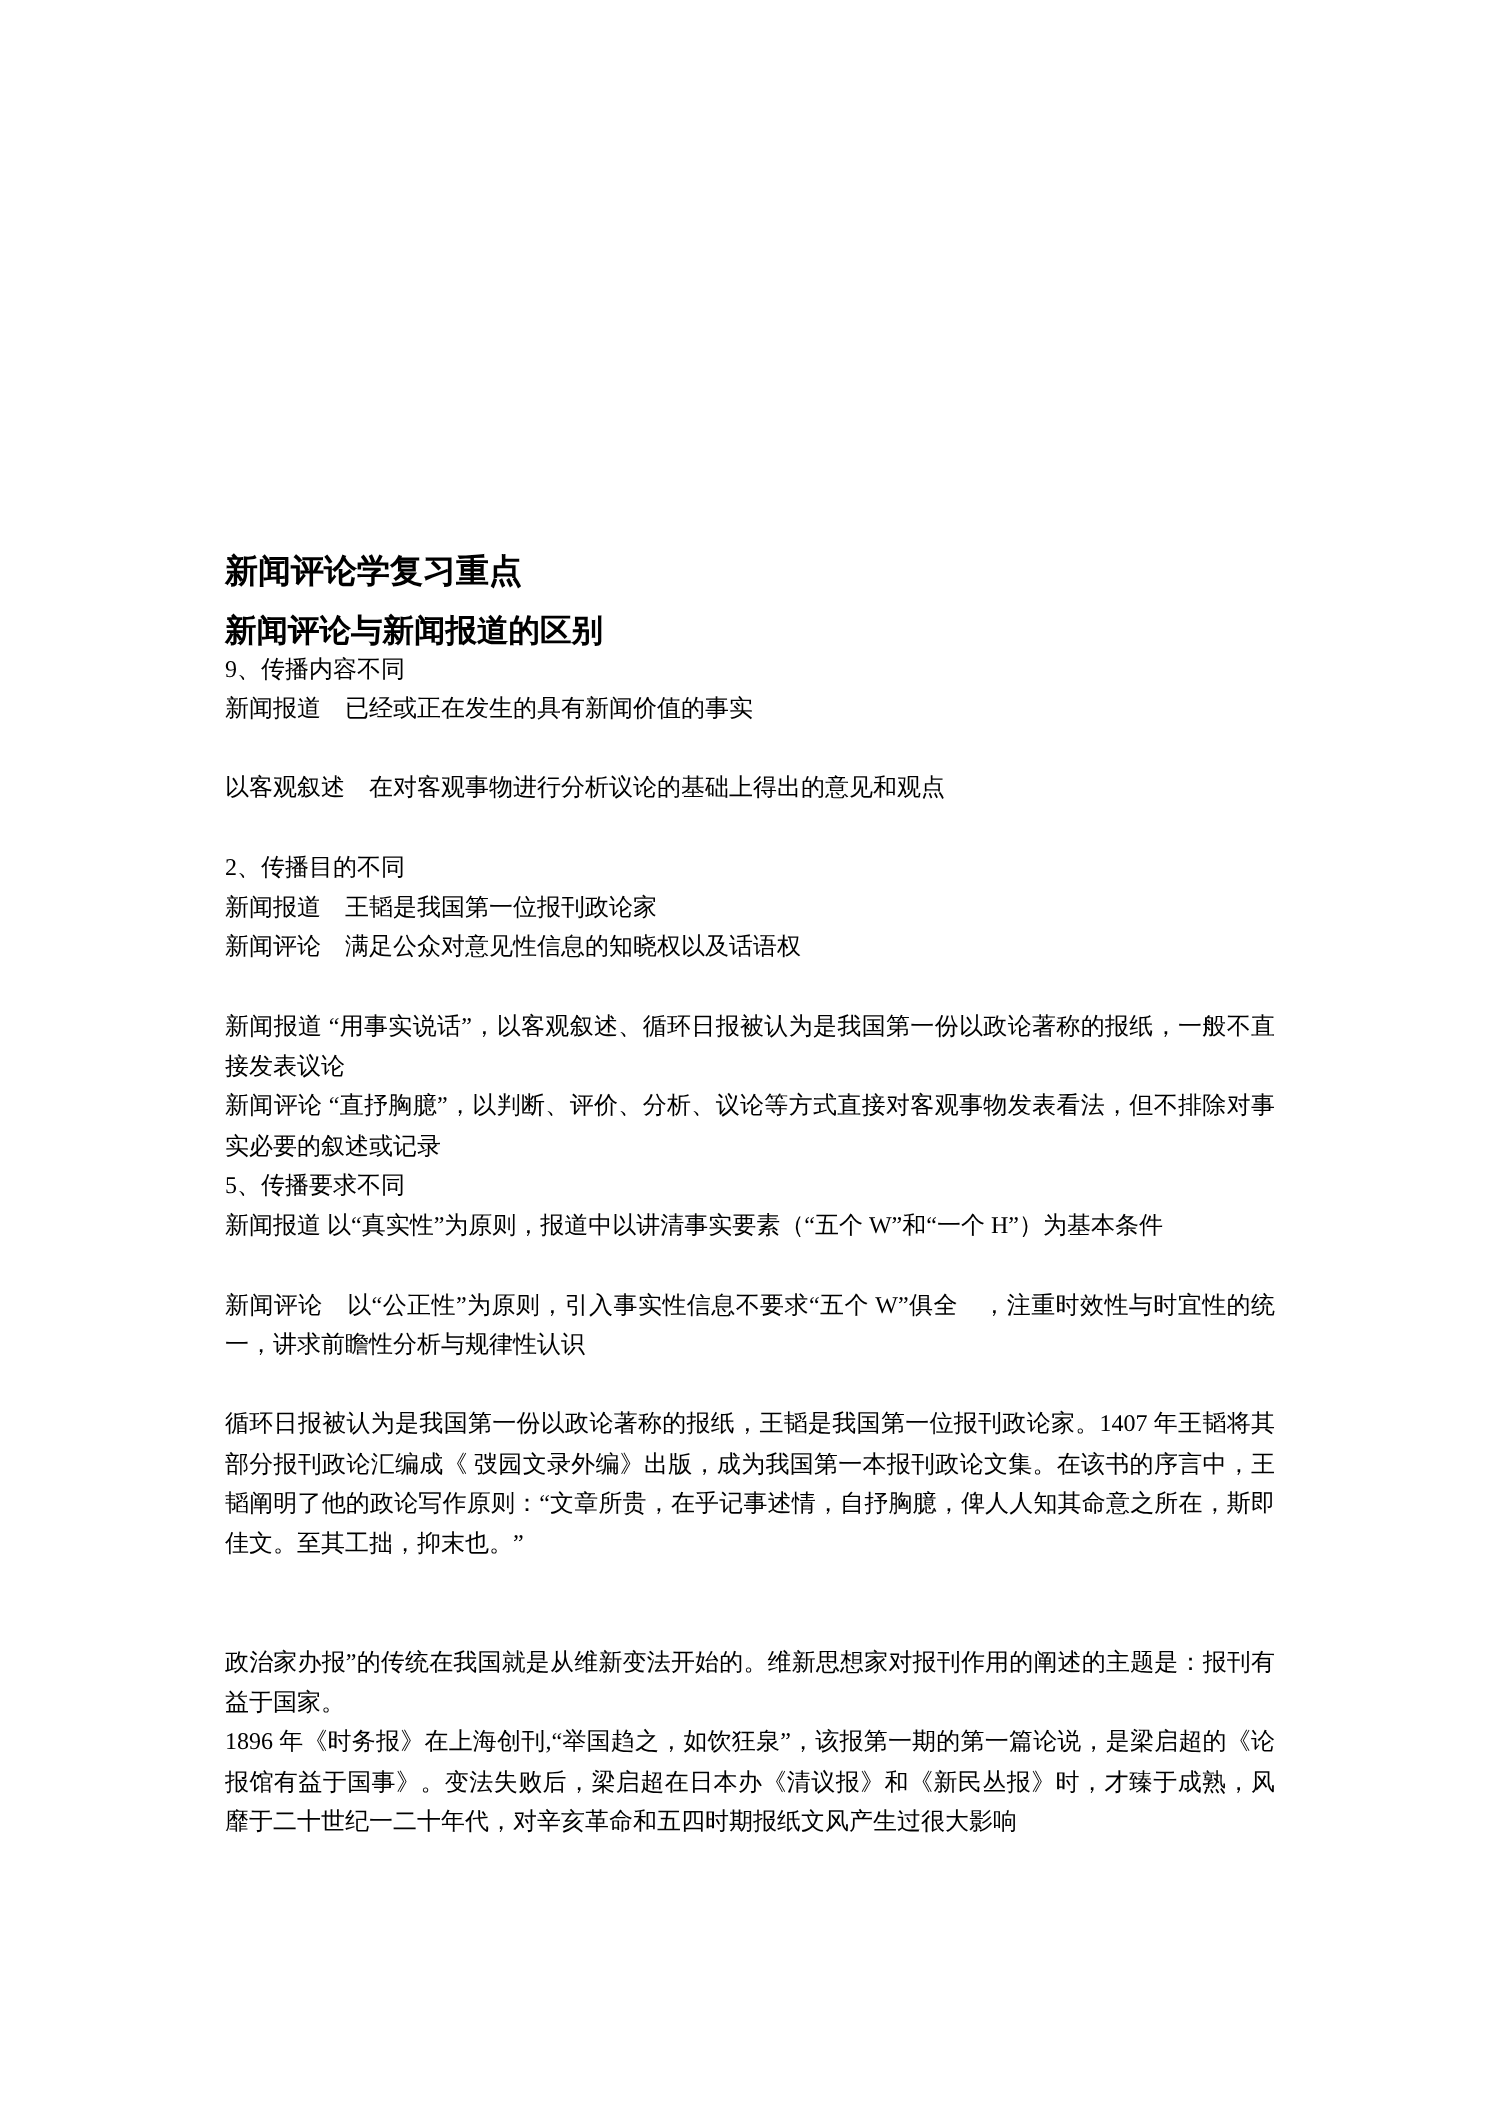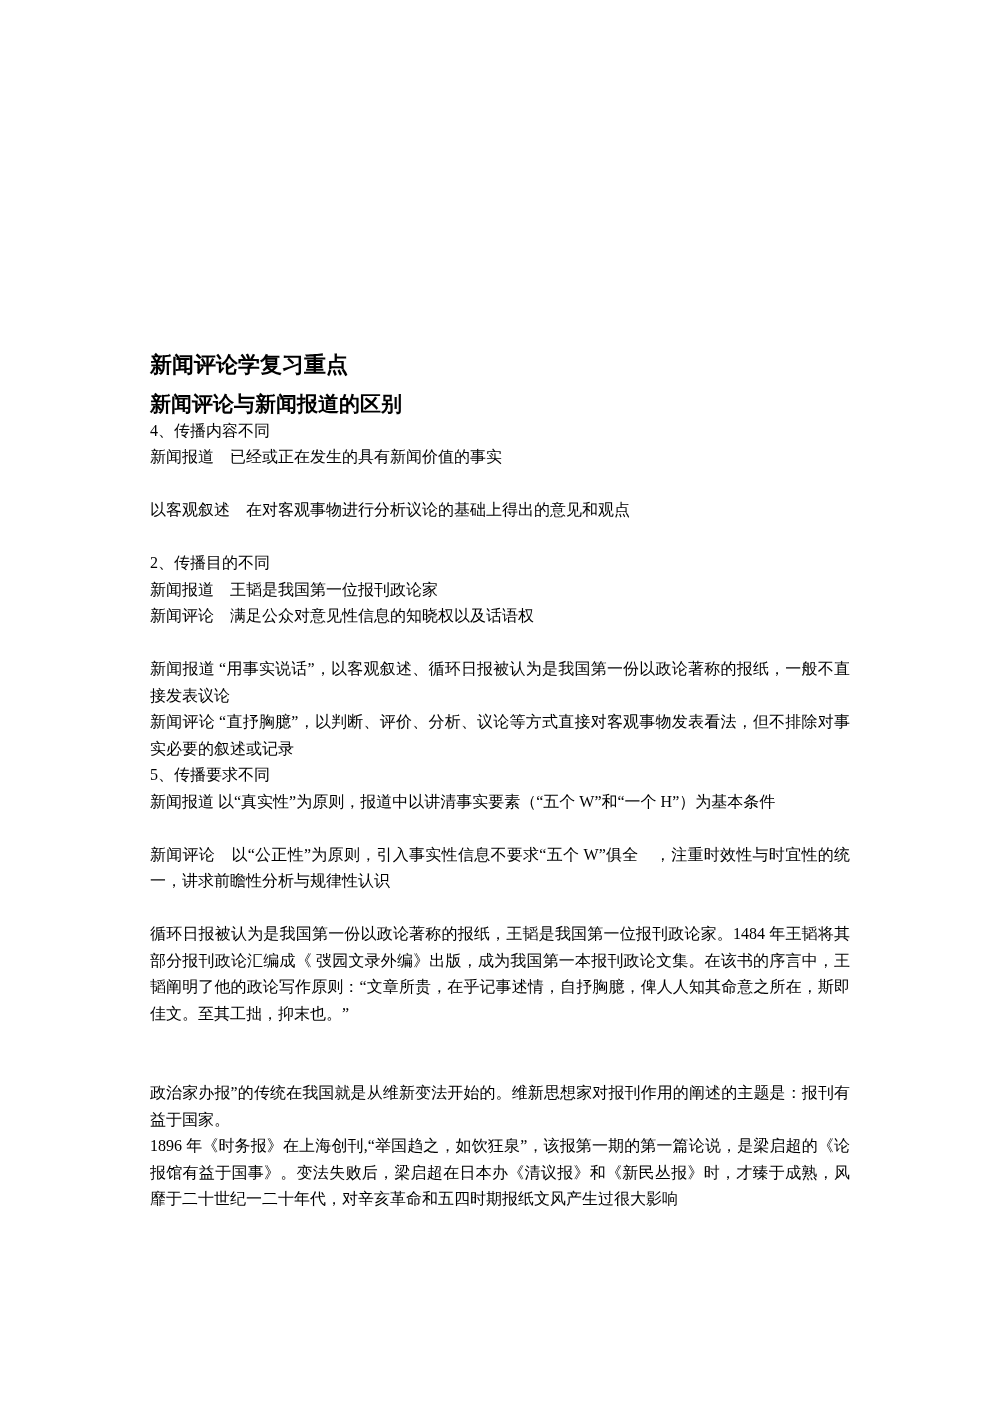--- a/index.html
+++ b/index.html
@@ -10,21 +10,21 @@
   .page {
     position: relative;
     width: 993px;
     height: 1404px;
     background: #ffffff;
     overflow: hidden;
   }
   .content {
     position: absolute;
     left: 150px;
-    top: 350px;
+    top: 366px;
     width: 700px;
     color: #000000;
     font-family: "Liberation Serif", serif;
     font-size: 16px;
     line-height: 26.5px;
     text-align: justify;
   }
   .doc-title {
     font-size: 22px;
     font-weight: bold;
@@ -50,21 +50,21 @@
 </head>
 <body>
 
 <div class="page">
   <div class="content">
 
     <div class="doc-title">新闻评论学复习重点</div>
 
     <div class="doc-heading">新闻评论与新闻报道的区别</div>
 
-    <p class="line">4、传播内容不同</p>
+    <p class="line">9、传播内容不同</p>
     <p class="line">新闻报道　已经或正在发生的具有新闻价值的事实</p>
 
     <div class="blank-line"></div>
 
     <p class="line">以客观叙述　在对客观事物进行分析议论的基础上得出的意见和观点</p>
 
     <div class="blank-line"></div>
 
     <p class="line">2、传播目的不同</p>
     <p class="line">新闻报道　王韬是我国第一位报刊政论家</p>
@@ -76,21 +76,21 @@
     <p class="line">新闻评论 “直抒胸臆”，以判断、评价、分析、议论等方式直接对客观事物发表看法，但不排除对事实必要的叙述或记录</p>
     <p class="line">5、传播要求不同</p>
     <p class="line">新闻报道 以“真实性”为原则，报道中以讲清事实要素（“五个 W”和“一个 H”）为基本条件</p>
 
     <div class="blank-line"></div>
 
     <p class="line">新闻评论　以“公正性”为原则，引入事实性信息不要求“五个 W”俱全　，注重时效性与时宜性的统一，讲求前瞻性分析与规律性认识</p>
 
     <div class="blank-line"></div>
 
-    <p class="line">循环日报被认为是我国第一份以政论著称的报纸，王韬是我国第一位报刊政论家。1484 年王韬将其部分报刊政论汇编成《 弢园文录外编》出版，成为我国第一本报刊政论文集。在该书的序言中，王韬阐明了他的政论写作原则：“文章所贵，在乎记事述情，自抒胸臆，俾人人知其命意之所在，斯即佳文。至其工拙，抑末也。”</p>
+    <p class="line">循环日报被认为是我国第一份以政论著称的报纸，王韬是我国第一位报刊政论家。1407 年王韬将其部分报刊政论汇编成《 弢园文录外编》出版，成为我国第一本报刊政论文集。在该书的序言中，王韬阐明了他的政论写作原则：“文章所贵，在乎记事述情，自抒胸臆，俾人人知其命意之所在，斯即佳文。至其工拙，抑末也。”</p>
 
     <div class="blank-line"></div>
     <div class="blank-line"></div>
 
     <p class="line">政治家办报”的传统在我国就是从维新变法开始的。维新思想家对报刊作用的阐述的主题是：报刊有益于国家。</p>
     <p class="line">1896 年《时务报》在上海创刊,“举国趋之，如饮狂泉”，该报第一期的第一篇论说，是梁启超的《论报馆有益于国事》。变法失败后，梁启超在日本办《清议报》和《新民丛报》时，才臻于成熟，风靡于二十世纪一二十年代，对辛亥革命和五四时期报纸文风产生过很大影响</p>
 
   </div>
 </div>
 

